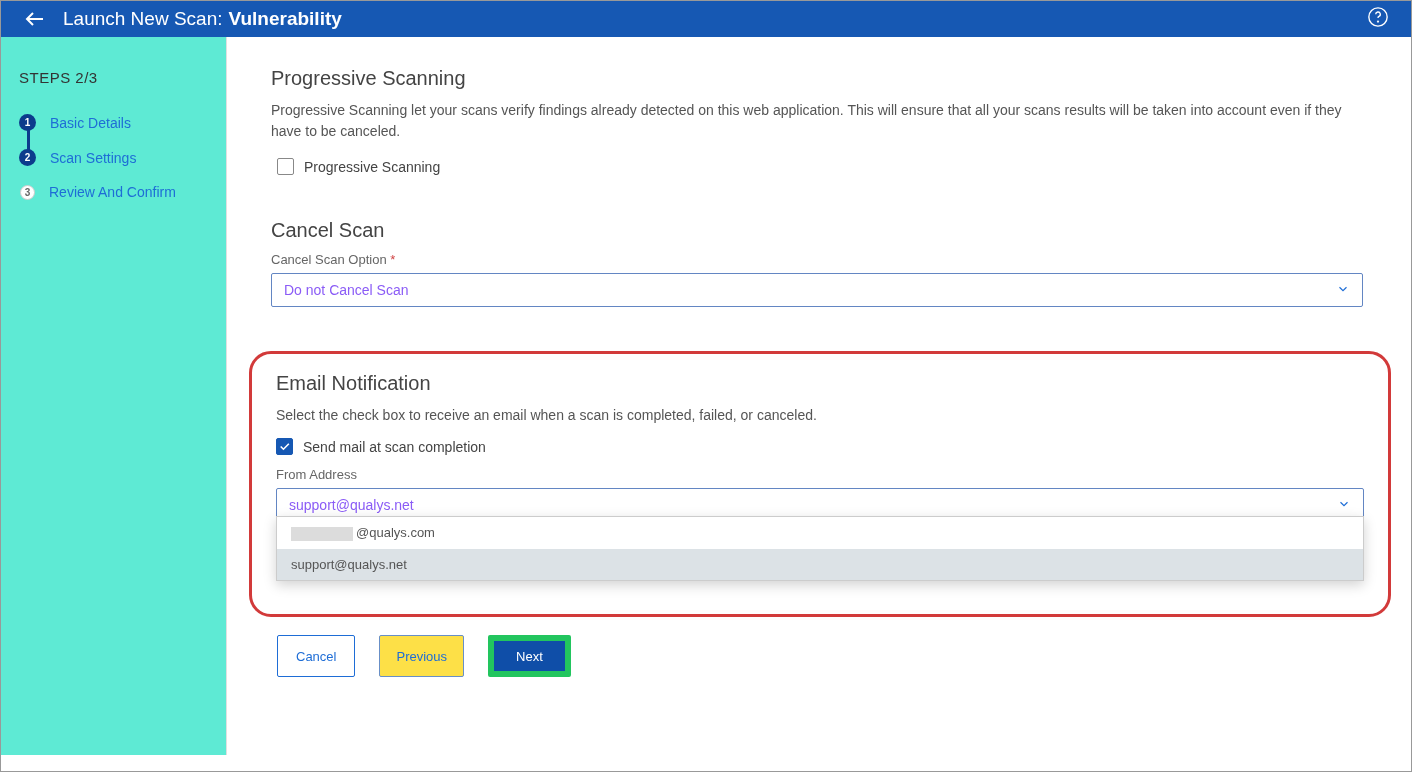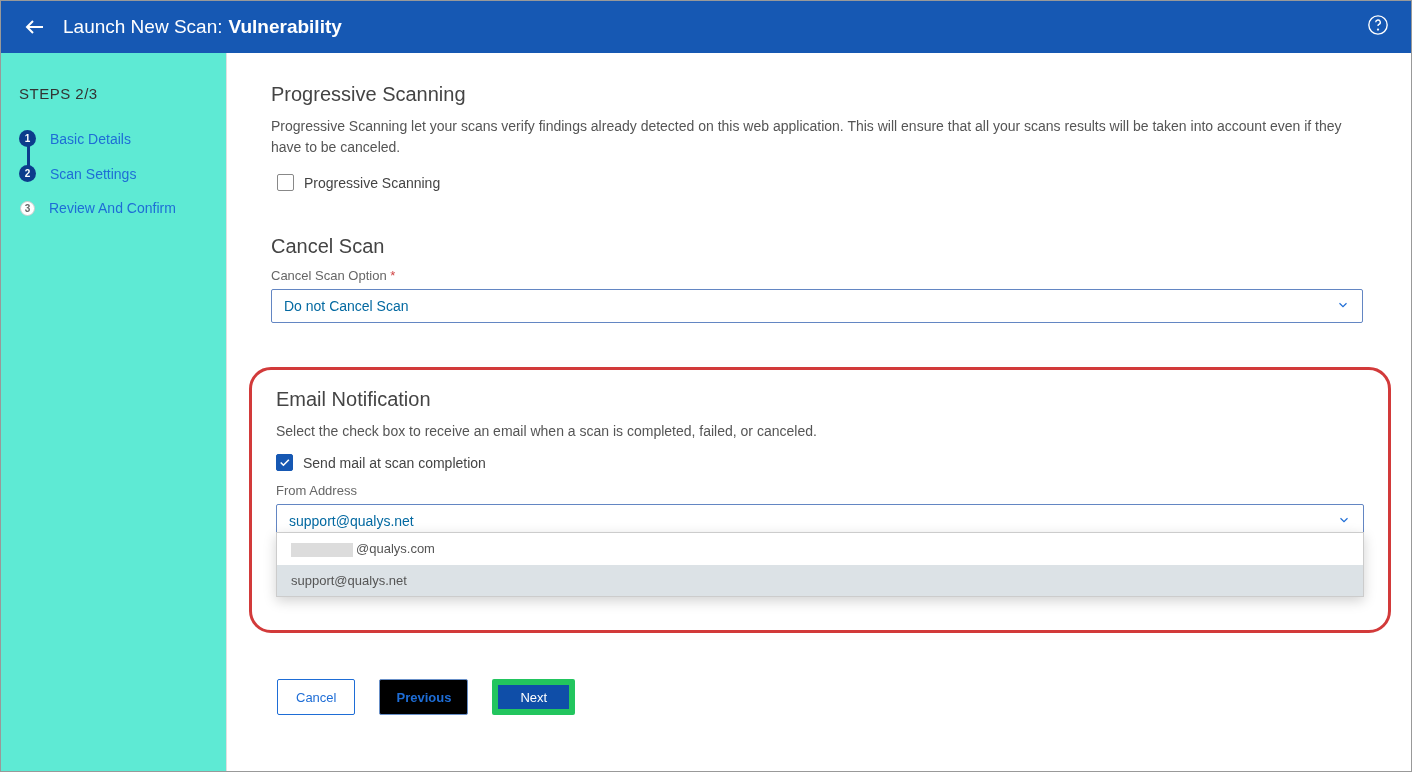--- a/index.html
+++ b/index.html
@@ -10,21 +10,21 @@
     body {
       font-family: Arial, Helvetica, sans-serif;
       background: #fff;
       width: 1412px;
       height: 772px;
       overflow: hidden;
       border: 1px solid #999;
     }
     .header {
       background: #1658b3;
-      height: 52px;
+      height: 36px;
       display: flex;
       align-items: center;
       padding: 0 22px;
       color: #fff;
     }
     .back-arrow {
       color: #fff;
       margin-right: 16px;
       cursor: pointer;
       display: inline-flex;
@@ -183,21 +183,21 @@
     .required-star {
       color: #d04444;
     }
     .select-box {
       width: 100%;
       height: 34px;
       border: 1px solid #6386c3;
       border-radius: 2px;
       padding: 3px 12px;
       font-size: 14px;
-      color: #0369a1;
+      color: #8b5cf6;
       display: flex;
       align-items: center;
       justify-content: space-between;
       cursor: pointer;
       background: #fff;
     }
     .select-box .chevron svg {
       width: 14px;
       height: 14px;
       stroke: #1e6dd6;
@@ -242,41 +242,39 @@
       vertical-align: middle;
       margin-right: 3px;
     }
     .footer-buttons {
       display: flex;
       gap: 24px;
       margin-top: 18px;
       margin-left: 6px;
     }
     .btn {
-      height: 36px;
+      height: 42px;
       padding: 0 18px;
       font-size: 13px;
       border-radius: 2px;
       cursor: pointer;
       display: flex;
       align-items: center;
       justify-content: center;
-      margin-top: 28px;
     }
     .btn-cancel {
       background: #fff;
       border: 1px solid #1e6dd6;
       color: #1e6dd6;
     }
     .btn-prev {
-      background: #000000;
+      background: #fde047;
       border: 1px solid #688fc7;
       color: #1e6dd6;
       padding: 0 16px;
-      font-weight: bold;
     }
     .btn-next {
       background: #0f4ea8;
       border: 6px solid #22c55e;
       color: #fff;
       padding: 0 22px;
       font-weight: 500;
     }
   </style>
 </head>

